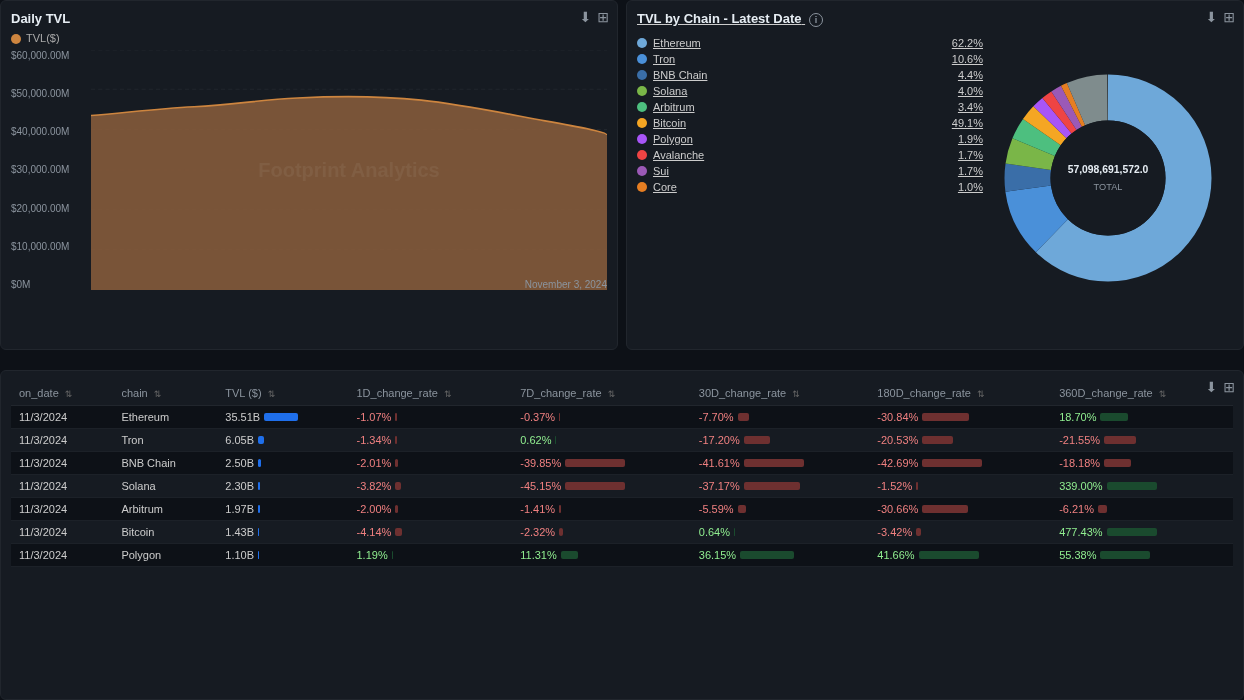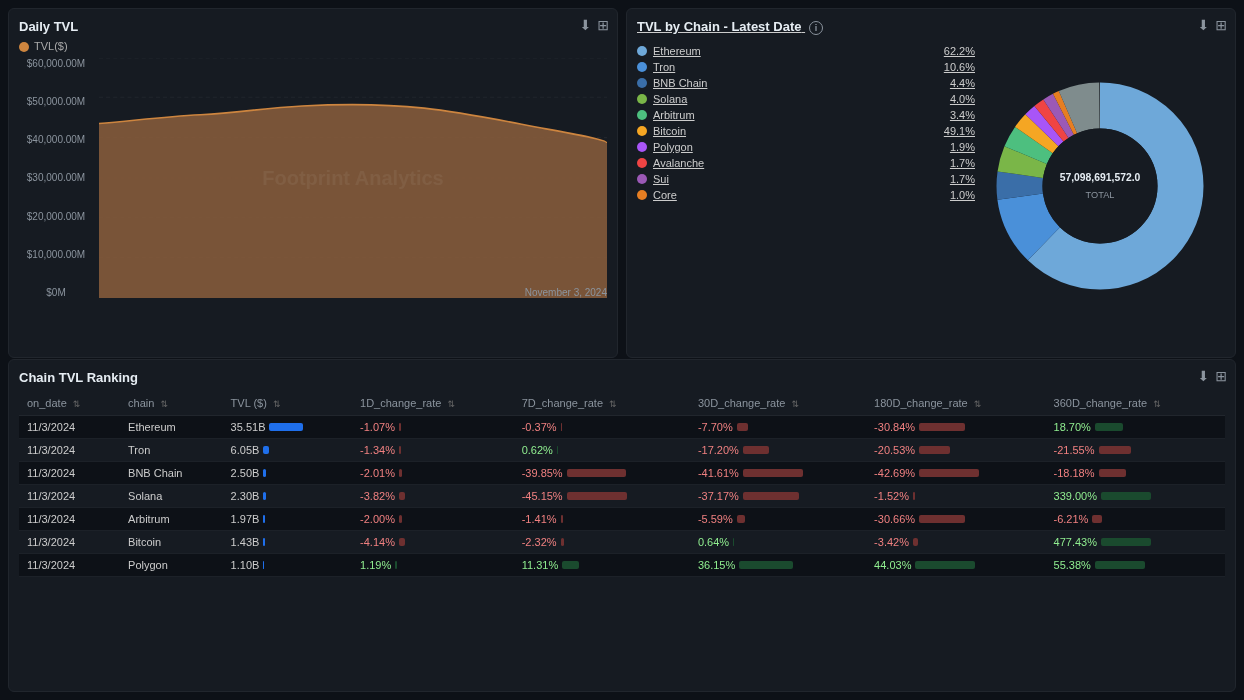--- a/index.html
+++ b/index.html
@@ -9,22 +9,21 @@
       font-family: 'Arial', sans-serif;
       font-size: 12px;
       width: 1244px;
       height: 700px;
       overflow: hidden;
     }
     .dashboard {
       display: flex;
       flex-direction: column;
       height: 100%;
-      padding: 8px;
-      gap: 1px;
+      gap: 20px;
     }
     .top-row {
       display: flex;
       gap: 8px;
       height: 350px;
     }
     .panel {
       background: #161b22;
       border: 1px solid #21262d;
       border-radius: 6px;
@@ -73,21 +72,21 @@
     }
     .y-axis {
       position: absolute;
       left: 0;
       top: 0;
       bottom: 20px;
       width: 80px;
       display: flex;
       flex-direction: column;
       justify-content: space-between;
-      align-items: center;
+      align-items: flex-start;
       padding-right: 6px;
     }
     .y-label {
       font-size: 10px;
       color: #8b949e;
     }
     .chart-plot {
       position: absolute;
       left: 80px;
       right: 0;
@@ -371,21 +370,20 @@
 
             <text x="100" y="96" text-anchor="middle" fill="#e6edf3" font-size="9" font-weight="bold">57,098,691,572.0</text>
             <text x="100" y="110" text-anchor="middle" fill="#8b949e" font-size="8">TOTAL</text>
           </svg>
         </div>
       </div>
     </div>
   </div>
 
   <div class="panel bottom-panel">
-    <div class="panel-title">Chain TVL Ranking</div>
     <div class="panel-icons">
       <span class="panel-icon">⬇</span>
       <span class="panel-icon">⊞</span>
     </div>
     <div class="table-wrap">
       <table>
         <thead>
           <tr>
             <th>on_date <span class="sort-icon">⇅</span></th>
             <th>chain <span class="sort-icon">⇅</span></th>
@@ -660,21 +658,21 @@
       </div>
     </td>
     <td>
       <div class="bar-cell">
         <span class="pct-pos">36.15%</span>
         <span class="bar-inline bar-green" style="width:54.224999999999994px;"></span>
       </div>
     </td>
     <td>
       <div class="bar-cell">
-        <span class="pct-pos">44.03%</span>
+        <span class="pct-pos">41.66%</span>
         <span class="bar-inline bar-green" style="width:60px;"></span>
       </div>
     </td>
     <td>
       <div class="bar-cell">
         <span class="pct-pos">55.38%</span>
         <span class="bar-inline bar-green" style="width:50px;"></span>
       </div>
     </td>
   </tr>

